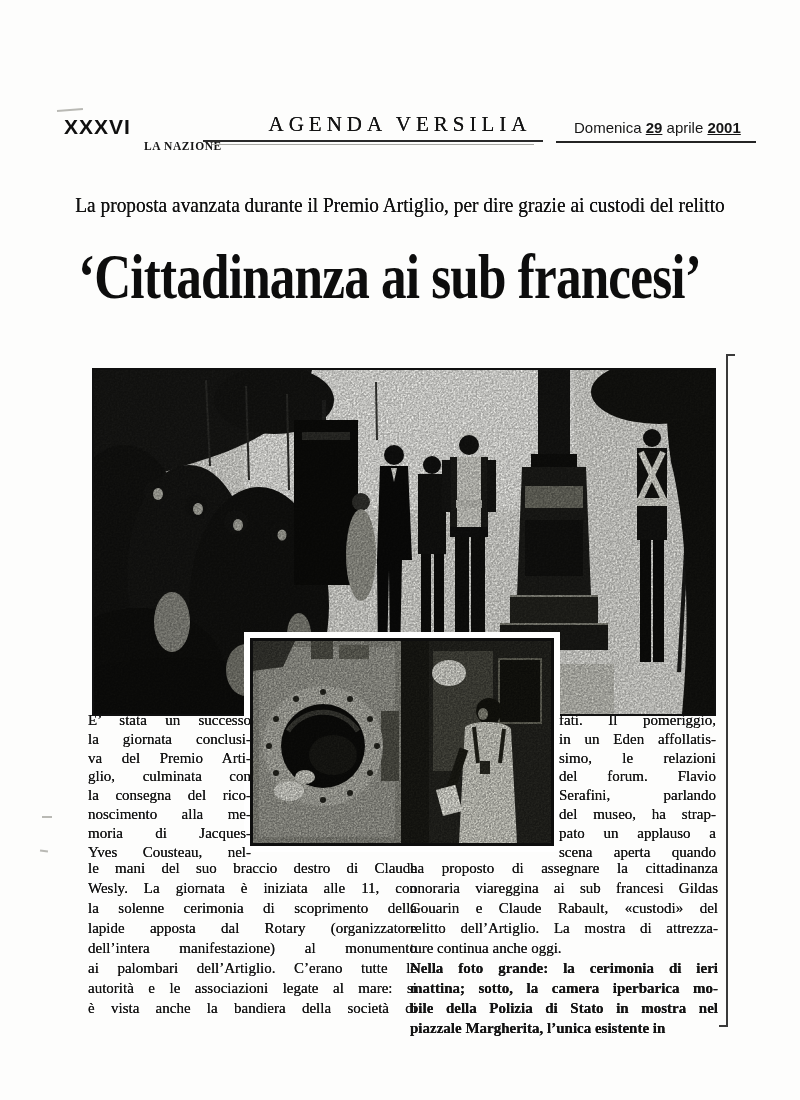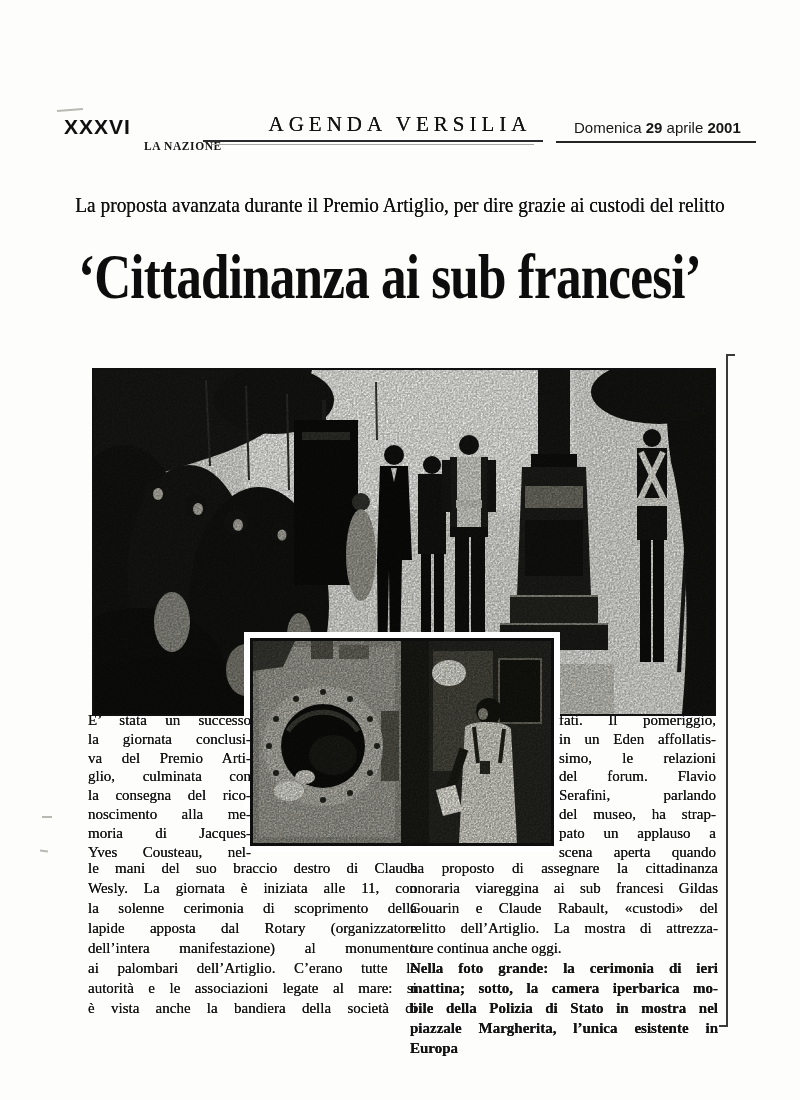--- a/index.html
+++ b/index.html
@@ -9,21 +9,21 @@
   .hdr-pagenum{position:absolute;left:64px;top:115px;font-family:"Liberation Sans",sans-serif;
         font-weight:700;font-size:21px;letter-spacing:1px;color:#101010;}
   .hdr-masthead{position:absolute;left:144px;top:140px;font-weight:700;font-size:11.5px;
         letter-spacing:.6px;color:#161616;}
   .hdr-section{position:absolute;left:0;top:112px;width:800px;text-align:center;
         font-size:21px;letter-spacing:5px;color:#131313;text-shadow:0 0 .4px #222;}
   .rule-section{position:absolute;left:203px;top:140px;width:340px;height:2px;background:#2a2a2a;}
   .rule-section-faint{position:absolute;left:212px;top:144px;width:322px;height:1px;background:#a9a9a4;}
   .hdr-date{position:absolute;left:574px;top:119px;font-family:"Liberation Sans",sans-serif;
         font-size:15px;color:#161616;white-space:nowrap;}
-  .hdr-date .b{font-weight:700;}
+  .hdr-date .b{font-weight:700;text-decoration:underline;}
   .rule-date{position:absolute;left:556px;top:141px;width:200px;height:2px;background:#242424;}
   .artifact{position:absolute;background:#b9b9b4;}
   
   .kicker{position:absolute;left:0;top:192px;width:800px;text-align:center;font-size:22px;
         color:#121212;text-shadow:0 0 .5px #111;}
   .kicker span{display:inline-block;transform:scaleX(.88);transform-origin:center;}
   .headline{position:absolute;left:0;top:242px;width:800px;margin:0;text-align:left;
         font-size:64px;font-weight:700;color:#0d0d0d;line-height:1.1;}
   .headline span{display:inline-block;transform:scaleX(.8);transform-origin:center;letter-spacing:-1px;}
   
@@ -266,17 +266,16 @@
         <div class="tline">onoraria viareggina ai sub francesi Gildas</div>
         <div class="tline">Gouarin e Claude Rabault, «custodi» del</div>
         <div class="tline">relitto dell’Artiglio. La mostra di attrezza-</div>
         <div class="tline">ture continua anche oggi.</div>
       </div>
     <div class="caption soft-last">
         <div class="tline">Nella foto grande: la cerimonia di ieri</div>
         <div class="tline">mattina; sotto, la camera iperbarica mo-</div>
         <div class="tline">bile della Polizia di Stato in mostra nel</div>
         <div class="tline">piazzale Margherita, l’unica esistente in</div>
-        <div class="tline">Europa</div>
       </div>
   </div>
 
 </div>
 
 </body></html>

